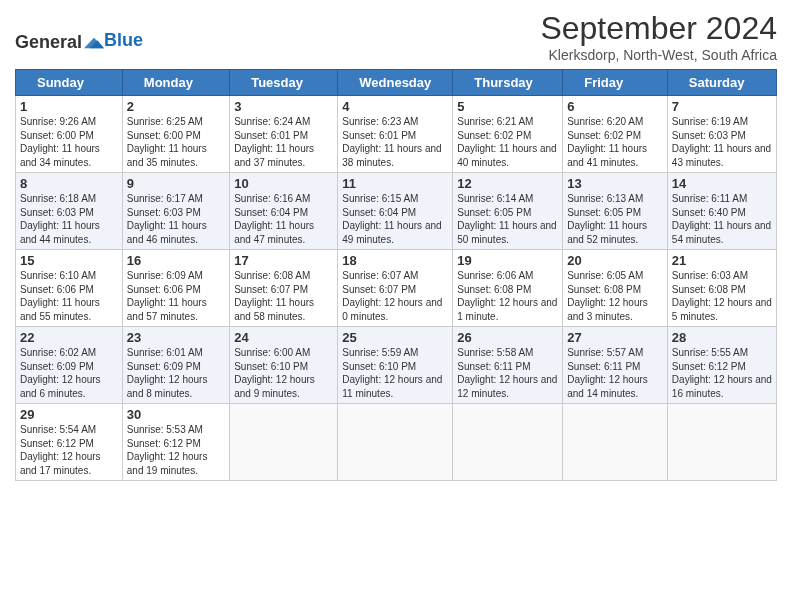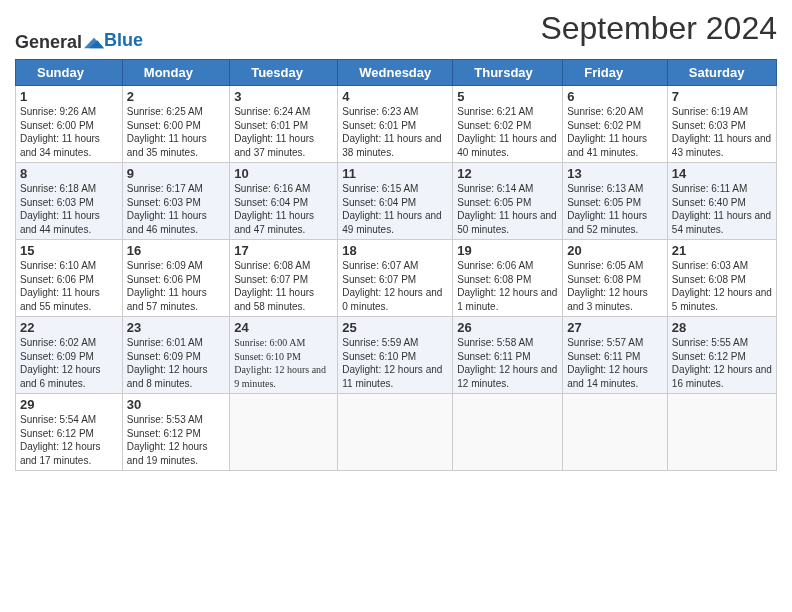--- a/index.html
+++ b/index.html
@@ -109,20 +109,21 @@
         <span class="logo-general">General</span>
         <svg class="logo-icon" viewBox="0 0 30 20" xmlns="http://www.w3.org/2000/svg">
           <polygon points="0,18 15,2 30,18" fill="#1a6db5" opacity="0.85"></polygon>
           <polygon points="8,18 20,6 30,18" fill="#1a6db5"></polygon>
         </svg>
       </div>
       <span class="logo-blue" style="margin-top:-4px;">Blue</span>
     </div>
     <div class="title-block">
       <div class="month-title">September 2024</div>
+      <div class="subtitle">Klerksdorp, North-West, South Africa</div>
     </div>
   </div>
 
   <table class="calendar">
     <thead>
       <tr>
       <th>Sunday</th>
           <th>Monday</th>
           <th>Tuesday</th>
           <th>Wednesday</th>
@@ -272,21 +273,21 @@
 Daylight: 12 hours and 6 minutes.</div>
           </td>
           <td>
             <span class="day-number">23</span>
             <div class="day-info" style="white-space: pre-line;">Sunrise: 6:01 AM
 Sunset: 6:09 PM
 Daylight: 12 hours and 8 minutes.</div>
           </td>
           <td>
             <span class="day-number">24</span>
-            <div class="day-info" style="white-space: pre-line; font-family: Liberation Serif, serif;">Sunrise: 6:00 AM
+            <div class="day-info" style="white-space: pre-line;">Sunrise: 6:00 AM
 Sunset: 6:10 PM
 Daylight: 12 hours and 9 minutes.</div>
           </td>
           <td>
             <span class="day-number">25</span>
             <div class="day-info" style="white-space: pre-line;">Sunrise: 5:59 AM
 Sunset: 6:10 PM
 Daylight: 12 hours and 11 minutes.</div>
           </td>
           <td>

